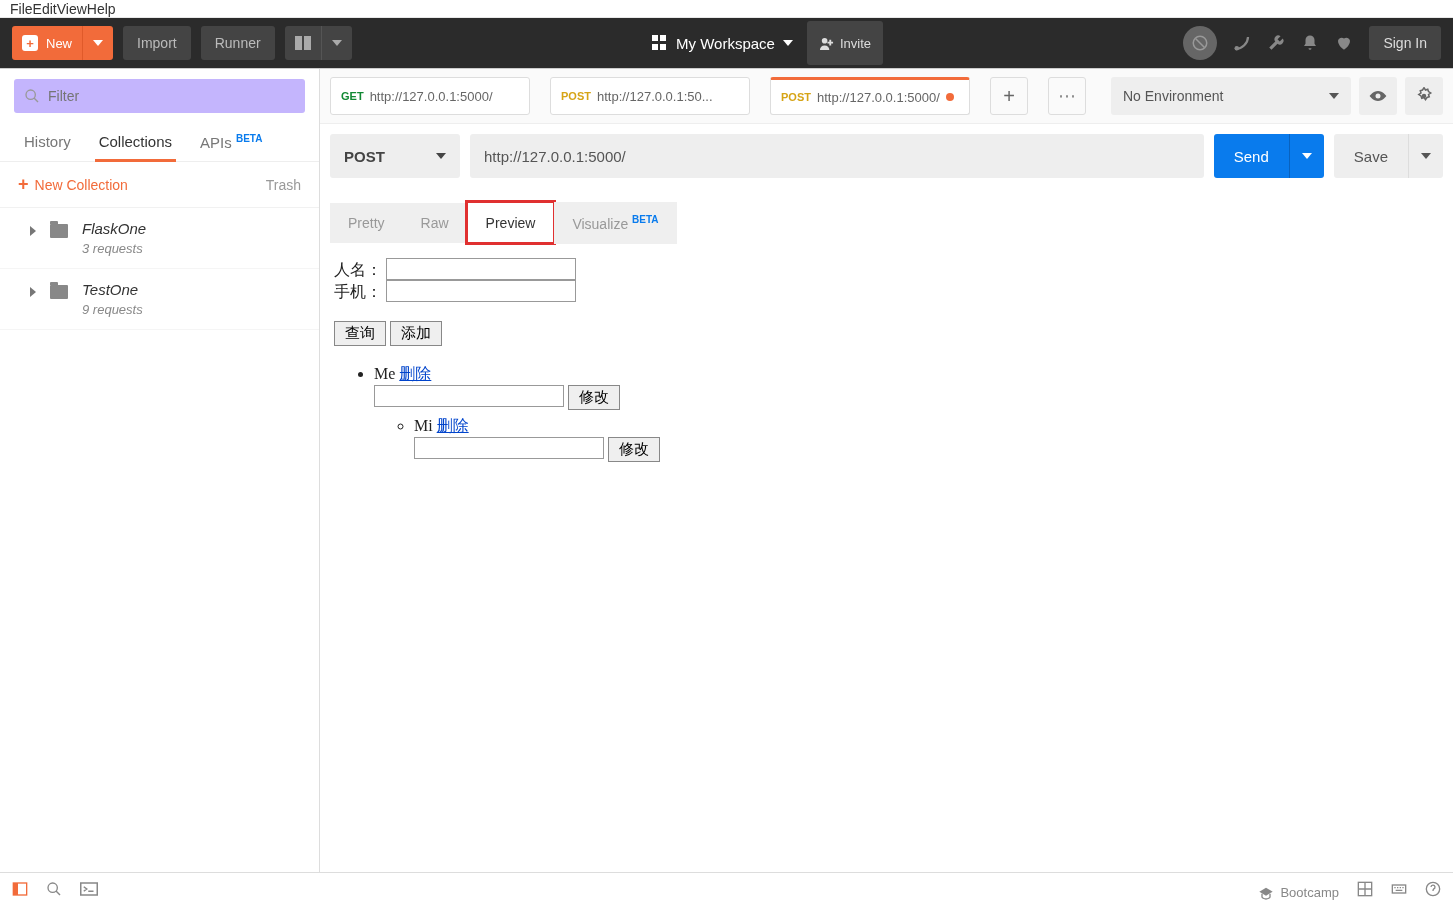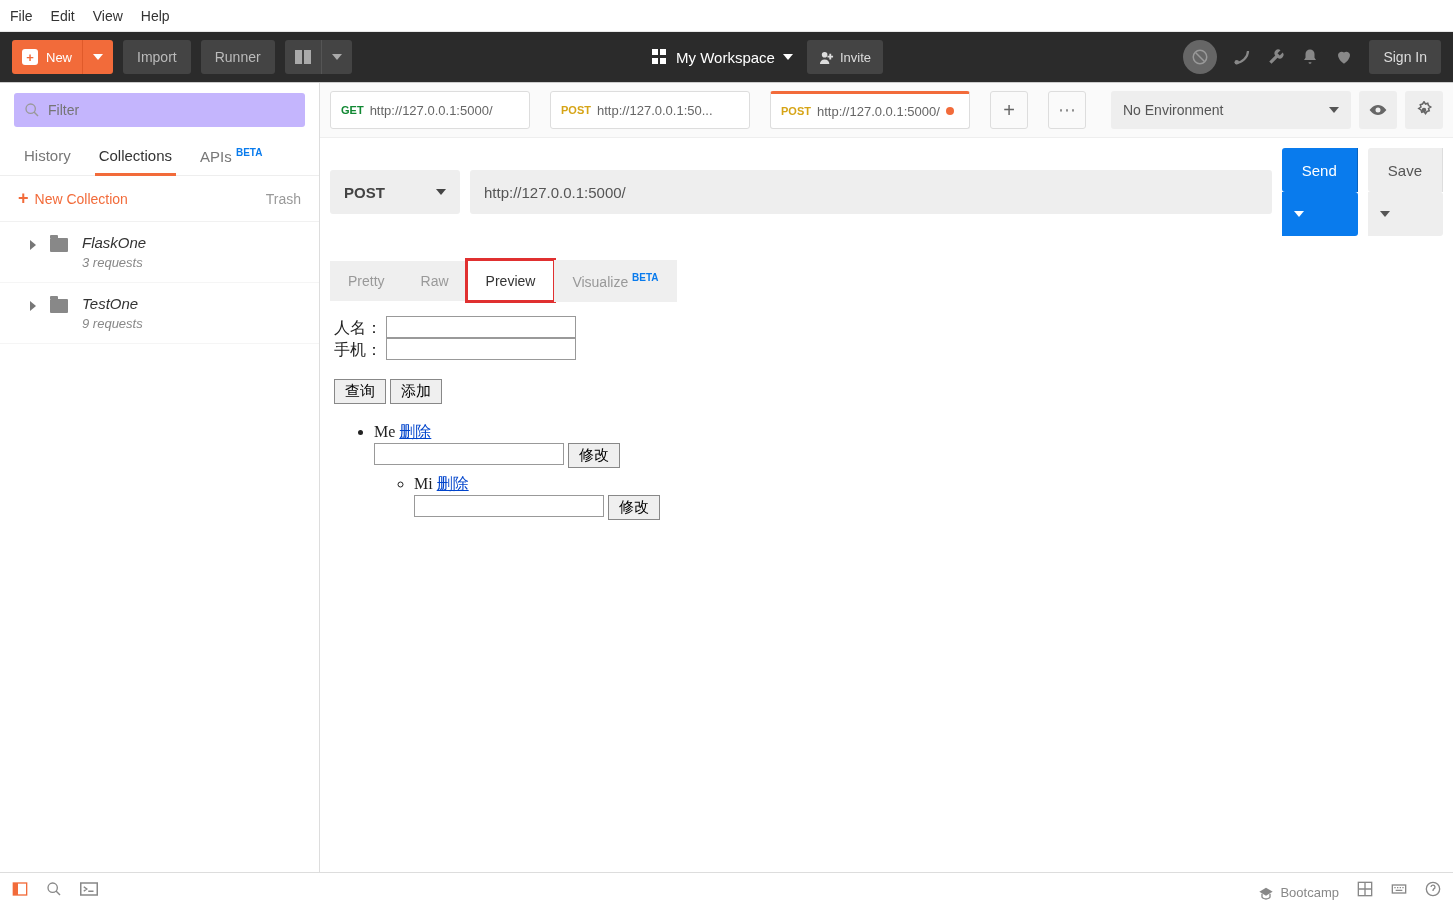--- a/index.html
+++ b/index.html
@@ -1,35 +1,35 @@
 <!DOCTYPE html>
 <html><head>
 <meta charset="utf-8">
 <style>
 * { box-sizing: border-box; margin: 0; padding: 0; }
 body { font-family: -apple-system, BlinkMacSystemFont, "Segoe UI", Arial, sans-serif; font-size: 13px; color: #333; background: #fff; width: 1453px; height: 904px; overflow: hidden; display: flex; flex-direction: column; }
-.menubar { height: 32px; background: #fff; display: flex; align-items: center; padding: 0 10px; gap: 18px; font-size: 14px; border-bottom: 1px solid #e8e8e8; }
+.menubar { height: 18px; background: #fff; display: flex; align-items: center; padding: 0 10px; gap: 0; font-size: 14px; border-bottom: 1px solid #e8e8e8; }
 .menubar span { cursor: default; }
 .toolbar { height: 50px; background: #2b2b2b; display: flex; align-items: center; padding: 0 12px; gap: 10px; }
 .btn { height: 34px; border: none; border-radius: 3px; display: inline-flex; align-items: center; justify-content: center; padding: 0 14px; font-size: 14px; cursor: pointer; }
 .btn-dark { background: #444; color: #bbb; }
 .btn-split { display: flex; align-items: stretch; }
 .btn-split .seg { height: 34px; display: flex; align-items: center; padding: 0 10px; cursor: pointer; }
 .btn-split.orange .seg { background: #f26b3a; color: #fff; }
 .btn-split.orange .seg:first-child { border-radius: 3px 0 0 3px; border-right: 1px solid #e05a2a; }
 .btn-split.orange .seg:last-child { border-radius: 0 3px 3px 0; }
 .btn-split.dark .seg { background: #444; color: #aaa; }
 .btn-split.dark .seg:first-child { border-radius: 3px 0 0 3px; }
 .btn-split.dark .seg:last-child { border-radius: 0 3px 3px 0; border-left:1px solid #555; }
 .icon-plus-box { width:16px; height:16px; background:#fff; border-radius:3px; color:#f26b3a; display:inline-flex; align-items:center; justify-content:center; font-weight:bold; font-size:13px; margin-right:8px; }
 .toolbar-center { flex:1; display:flex; justify-content:center; align-items:center; gap:14px; }
 .ws-btn { color:#fff; display:flex; align-items:center; gap:8px; font-size:15px; font-weight:500; cursor:pointer; }
 .ws-grid { display:inline-flex; flex-wrap:wrap; width:16px; height:16px; gap:2px; }
 .ws-grid i { width:6px; height:6px; background:#fff; display:block; }
-.invite-btn { background:#444; color:#ddd; height:34px; border-radius:3px; display:flex; align-items:center; padding:0 12px; gap:6px; cursor:pointer; }
+.invite-btn { background:#444; color:#ddd; height:44px; border-radius:3px; display:flex; align-items:center; padding:0 12px; gap:6px; cursor:pointer; }
 .toolbar-right { display:flex; align-items:center; gap:16px; }
 .toolbar-right .ic { width:18px; height:18px; color:#888; cursor:pointer; }
 .gray-circle { width:34px; height:34px; border-radius:50%; background:#666; display:flex; align-items:center; justify-content:center; color:#999; cursor:pointer; }
 .signin { background:#444; color:#ddd; }
 .content { flex:1; display:flex; overflow:hidden; border-top:1px solid #ccc;}
 .sidebar { width:320px; border-right:1px solid #ddd; display:flex; flex-direction:column; background:#fff; }
 .search-row { padding:10px 14px; }
 .search-box { display:flex; align-items:center; border-radius:3px; background:#c4b5fd; height:34px; padding:0 10px; gap:8px; }
 .search-box input { border:none; background:transparent; outline:none; flex:1; font-size:14px; color:#666; }
 .side-tabs { display:flex; border-bottom:1px solid #eee; padding:0 10px; }
@@ -54,21 +54,21 @@
 .req-tab .dot { width:8px; height:8px; border-radius:50%; background:#f26b3a; }
 .method-get { color:#118833; font-weight:700; font-size:11px; }
 .method-post { color:#d6a416; font-weight:700; font-size:11px; }
 .tab-add { width:38px; height:38px; border:1px solid #ddd; display:flex; align-items:center; justify-content:center; color:#666; font-size:20px; cursor:pointer; border-radius:3px; margin-right:4px;}
 .tab-more { width:38px; height:38px; border:1px solid #ddd; display:flex; align-items:center; justify-content:center; color:#888; font-size:18px; cursor:pointer; border-radius:3px;}
 .env-sel { width:240px; height:38px; background:#eee; border-radius:3px; display:flex; align-items:center; justify-content:space-between; padding:0 12px; color:#555; font-size:14px; cursor:pointer;text-align:center; }
 .sq-btn { width:38px; height:38px; background:#eee; border-radius:3px; display:flex; align-items:center; justify-content:center; color:#666; cursor:pointer;}
 .reqbar { display:flex; align-items:center; padding:10px 10px; gap:10px; }
 .method-sel { width:130px; height:44px; background:#eee; border-radius:3px; display:flex; align-items:center; padding:0 14px; justify-content:space-between; font-size:15px; font-weight:600; color:#444; cursor:pointer;}
 .url-input { flex:1; height:44px; background:#eee; border:none; border-radius:3px; padding:0 14px; font-size:15px; color:#555; outline:none; }
-.send-split { display:flex;flex-direction:column; }
+.send-split { display:flex; }
 .send-split .seg { height:44px; display:flex; align-items:center; padding:0 20px; background:#097bed; color:#fff; font-size:15px; font-weight:500; cursor:pointer; }
 .send-split .seg:first-child { border-radius:3px 0 0 3px; border-right:1px solid #0862bf; }
 .send-split .seg:last-child { border-radius:0 3px 3px 0; padding:0 12px; }
 .save-split .seg { background:#eee; color:#555; }
 .save-split .seg:first-child { border-right:1px solid #ddd;}
 .resp-tabs { display:flex; align-items:center; padding:0 10px; margin-top:14px; }
 .resp-tab { padding:12px 18px; font-size:14px; color:#999; cursor:pointer; background:#efefef; }
 .resp-tab.active { color:#333; background:#fff; border:1px solid #ddd; border-bottom:none; }
 .resp-tab.highlight { outline:3px solid #e03030; outline-offset:-1px; }
 .preview-body { padding:14px 14px; font-family: "SimSun", serif; font-size:16px; color:#222; }

